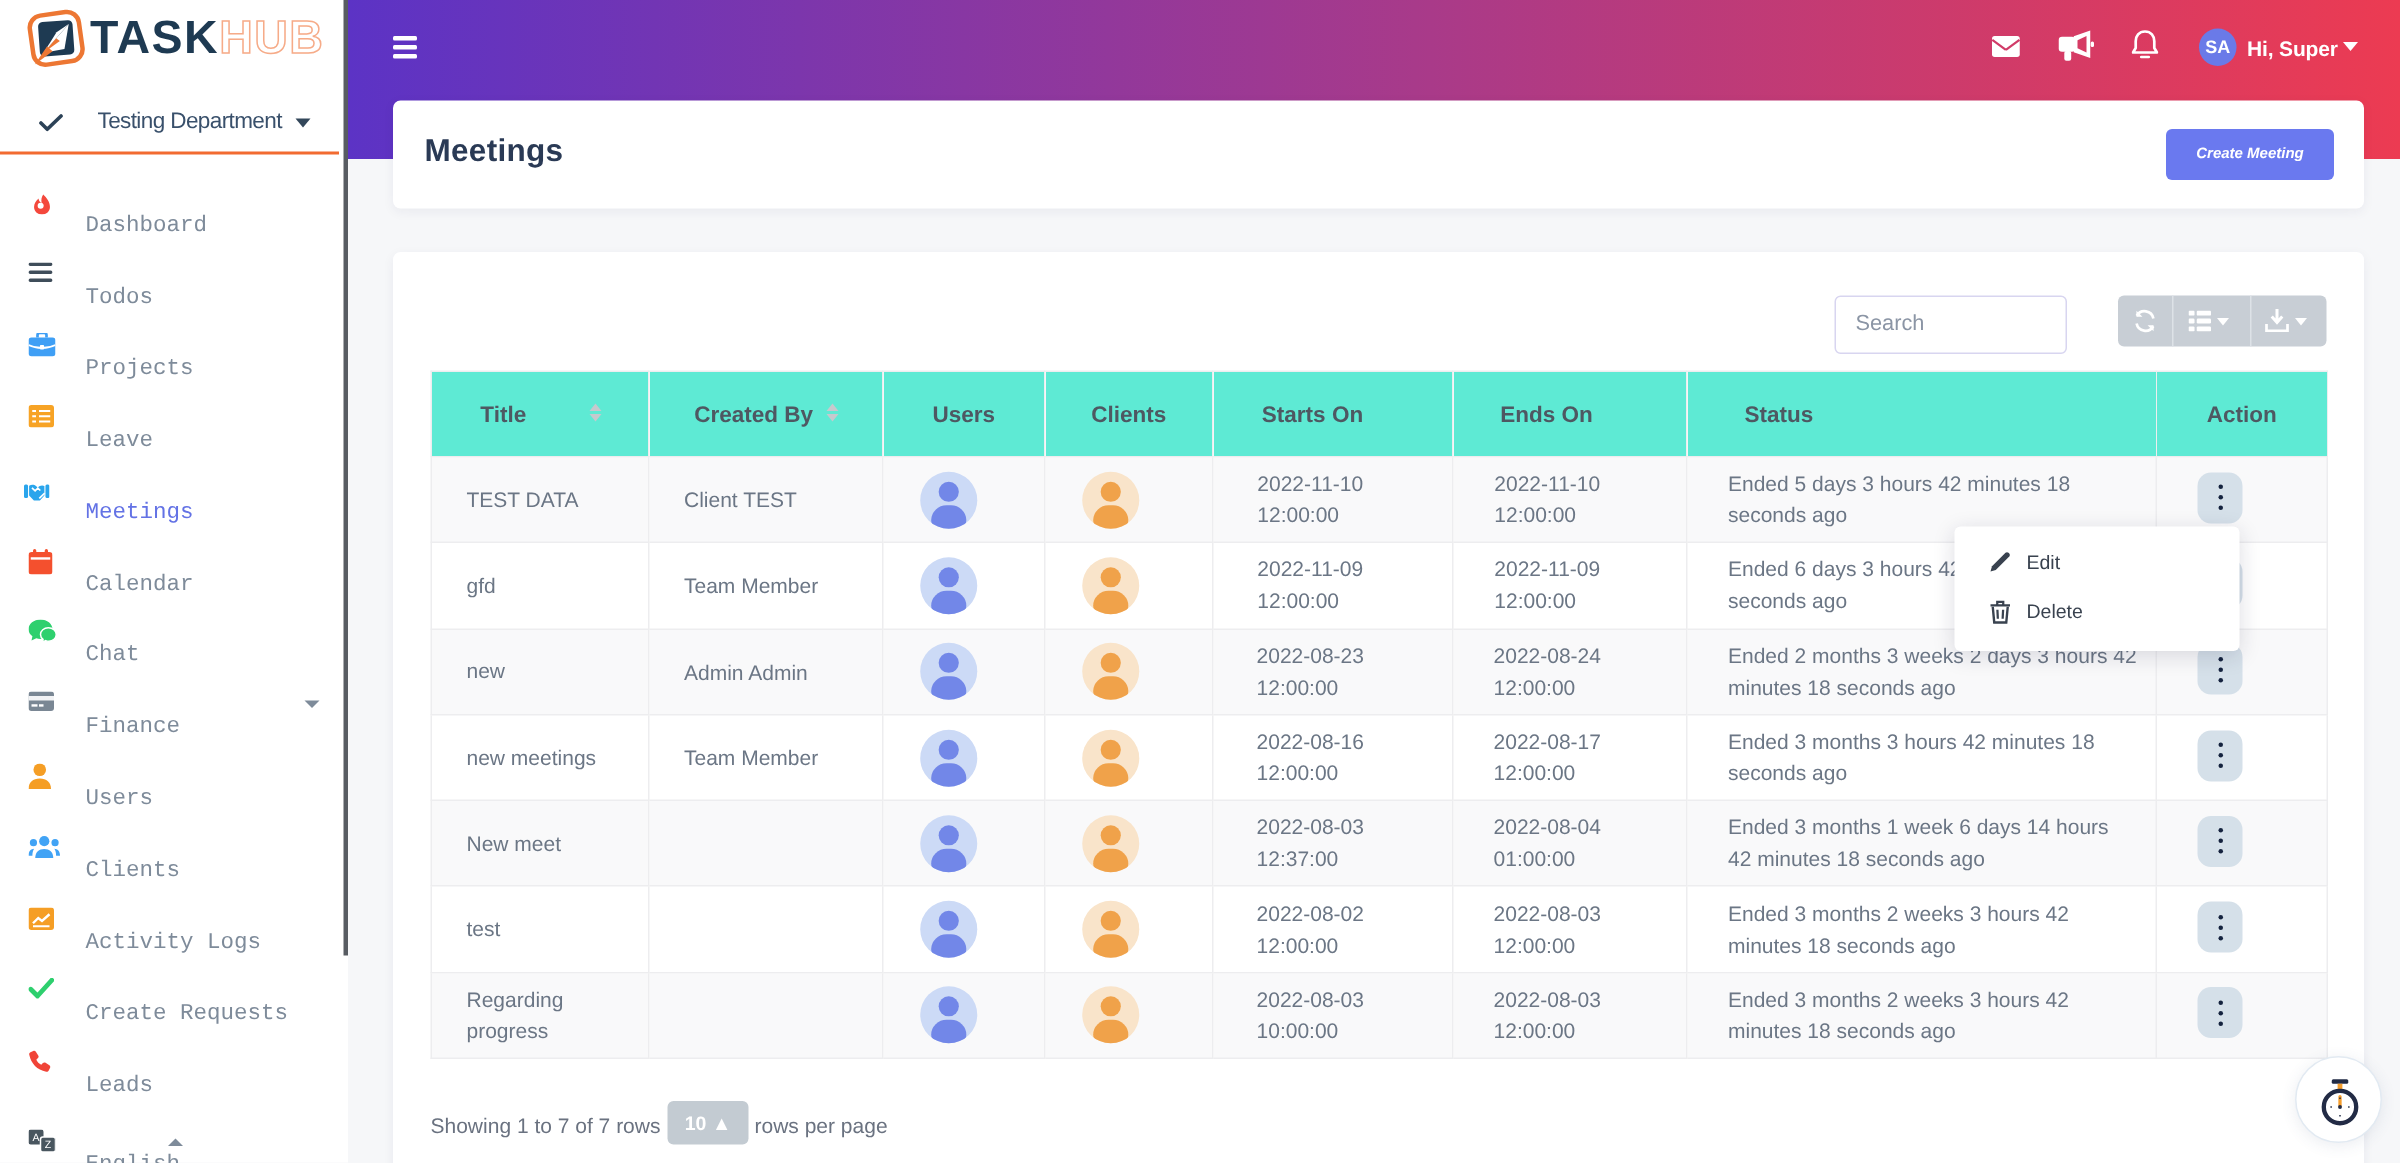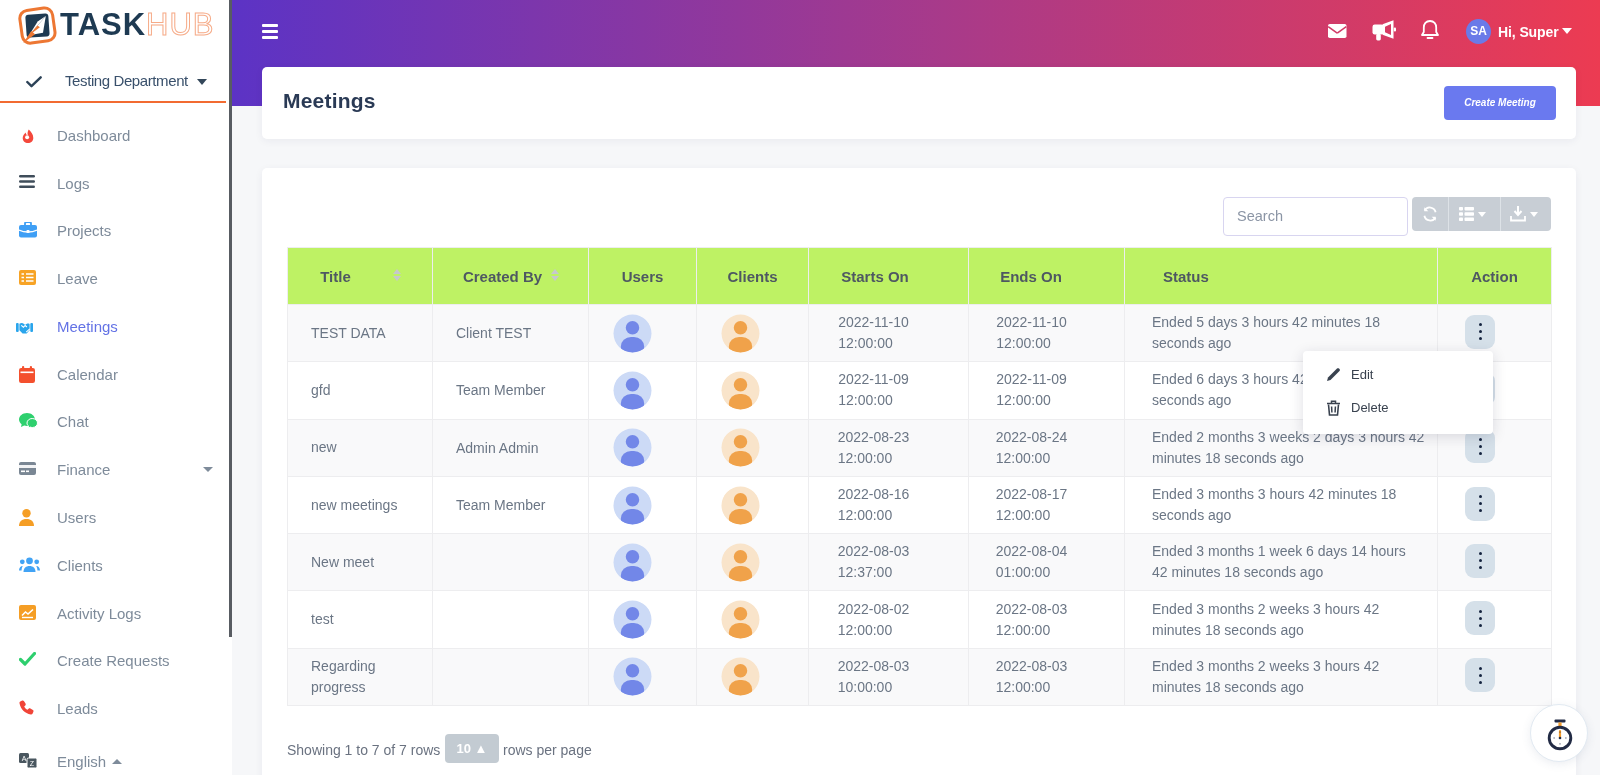--- a/index.html
+++ b/index.html
@@ -3,57 +3,57 @@
 <meta charset="utf-8">
 <style>
 * { margin:0; padding:0; box-sizing:border-box; }
 html,body { width:1600px; height:775px; overflow:hidden; font-family:"Liberation Sans", sans-serif; background:#f6f7f9; }
 
 
 #sidebar { position:absolute; left:0; top:0; width:232px; height:775px; background:#fff; z-index:5; }
 #sb-scroll { position:absolute; left:228.5px; top:0; width:3.5px; height:637px; background:#585c62; z-index:6; }
 #logo { position:absolute; left:18px; top:6px; }
 #logotext { position:absolute; left:60px; top:7px; font-size:31px; font-weight:bold; letter-spacing:1px; color:#1e3a52; }
-#logotext .hub { color:transparent; -webkit-text-stroke:1px #f6ab88; font-weight:normal; }
+#logotext .hub { color:transparent; -webkit-text-stroke:1px #f6ab88; font-weight:bold; }
 #dept { position:absolute; left:0; top:68px; width:226px; }
 #dept .chk { position:absolute; left:26px; top:8px; }
 #dept .txt { position:absolute; left:65px; top:4px; font-size:15px; font-weight:normal; color:#39506b; letter-spacing:-0.4px; }
 #dept .car { position:absolute; left:197px; top:11px; width:0; height:0; border-left:5.5px solid transparent; border-right:5.5px solid transparent; border-top:6px solid #33475a; }
 #orange-rule { position:absolute; left:0; top:101px; width:226px; height:2px; background:#f26b31; }
 .mi { position:absolute; left:0; width:229px; height:20px; }
 .mi .ic { position:absolute; left:19px; top:1px; width:18px; height:18px; }
-.mi .tx { position:absolute; left:57px; top:1px; font-size:15px; color:#7e8b9a; }
+.mi .tx { position:absolute; left:57px; top:16px; font-size:15px; color:#7e8b9a;font-family:Liberation Mono, monospace; }
 .mi .tx.active { color:#6372e5; }
 .mi .fincar { position:absolute; left:203px; top:7px; width:0; height:0; border-left:5px solid transparent; border-right:5px solid transparent; border-top:5.5px solid #7e8b9a; }
 .mi .upcar { position:absolute; left:112px; top:7px; width:0; height:0; border-left:5px solid transparent; border-right:5px solid transparent; border-bottom:5.5px solid #7e8b9a; }
 
 
 #navbar { position:absolute; left:232px; top:0; width:1368px; height:106px; background:linear-gradient(90deg,#5c33c5 0%,#a83a8a 52%,#ec3b52 100%); }
 .hbar { position:absolute; left:30px; width:16px; height:2.6px; background:#fff; border-radius:1px; }
 #nav-avatar { position:absolute; left:1234px; top:19px; width:25px; height:25px; border-radius:50%; background:#6a7ae8; color:#fff; font-size:12px; font-weight:bold; text-align:center; line-height:25px; }
 #nav-hi { position:absolute; left:1266px; top:24px; color:#fff; font-size:14px; font-weight:bold; letter-spacing:-0.1px; }
 #nav-caret { position:absolute; left:1330px; top:28px; width:0; height:0; border-left:5.5px solid transparent; border-right:5.5px solid transparent; border-top:6px solid #fff; }
 
 
 #content { position:absolute; left:232px; top:106px; width:1368px; height:669px; background:#f6f7f9; }
 #headcard { position:absolute; left:262px; top:67px; width:1314px; height:72px; background:#fff; border-radius:5px; box-shadow:0 2px 8px rgba(40,40,90,0.06); z-index:3; }
 #headcard, #maincard { z-index:3; }
 #headcard h1 { position:absolute; left:21px; top:22px; font-size:21px; color:#2a3a55; letter-spacing:0.2px; }
 #btn-create { position:absolute; left:1182px; top:19px; width:112px; height:34px; background:#6a79ef; border-radius:4px; color:#fff; font-size:10px; font-weight:bold; font-style:italic; text-align:center; line-height:34px; }
 #maincard { position:absolute; left:262px; top:168px; width:1314px; height:640px; background:#fff; border-radius:5px; box-shadow:0 2px 8px rgba(40,40,90,0.06); }
-#search { position:absolute; left:961px; top:29px; width:185px; height:39px; border:1px solid #d8d5f0; border-radius:4px; background:#fff; }
+#search { position:absolute; left:961px; top:29px; width:155px; height:39px; border:1px solid #d8d5f0; border-radius:4px; background:#fff; }
 #search span { position:absolute; left:13px; top:10px; font-size:14.5px; color:#8b95a5; }
 #toolbar { position:absolute; left:1150px; top:29px; width:139px; height:34px; background:#c8ced5; border-radius:4px; }
 #toolbar .sep { position:absolute; top:0; width:1px; height:34px; background:#dde2e7; }
 
 
 #tblwrap { position:absolute; left:25px; top:79px; width:1264px; }
 table { border-collapse:collapse; table-layout:fixed; width:1264px; }
 th, td { font-size:14px; color:#6b7685; border:1px solid #ededef; overflow:hidden; }
-thead th { height:57px; background:#bef264; color:#4e5862; font-weight:bold; font-size:15px; }
+thead th { height:57px; background:#5eead4; color:#4e5862; font-weight:bold; font-size:15px; }
 td { height:57.3px; }
 tbody tr.odd td { background:#f9f9fa; }
 .cl { text-align:left; padding-left:23px; }
 .cc { text-align:center; }
 td.date { line-height:21px; padding-right:30px; } td.date em { display:inline-block; text-align:left; font-style:normal; }
 td.stat { padding-left:27px; line-height:21px; color:#6b7685; }
 th.stat-h { text-align:left; padding-left:38px; }
 .sort { position:absolute; top:21px; }
 .sort i { display:block; width:0; height:0; border-left:4.5px solid transparent; border-right:4.5px solid transparent; }
 .sort .u { border-bottom:5.5px solid #c6c9cd; margin-bottom:2px; }
@@ -429,21 +429,21 @@
         <span class="tx">Dashboard</span>
       </div>
       <div class="mi" style="top:173.5px">
         <span class="ic"><svg width="16" height="14" viewBox="0 0 16 14">
             <g fill="#3f4d5a">
               <rect x="0" y="0" width="16" height="2.4" rx="1.2"></rect>
               <rect x="0" y="5.3" width="16" height="2.4" rx="1.2"></rect>
               <rect x="0" y="10.6" width="16" height="2.4" rx="1.2"></rect>
             </g>
           </svg></span>
-        <span class="tx">Logs</span>
+        <span class="tx">Todos</span>
       </div>
       <div class="mi" style="top:221px">
         <span class="ic"><svg width="18" height="16" viewBox="0 0 18 16">
             <rect x="0" y="3" width="18" height="12.5" rx="2" fill="#3f9ff5"></rect>
             <path d="M6 3 L6 1.5 C6 0.7 6.7 0 7.5 0 L10.5 0 C11.3 0 12 0.7 12 1.5 L12 3" stroke="#3f9ff5" stroke-width="1.8" fill="none"></path>
             <path d="M0 8 C3 9.5 6 10 9 10 C12 10 15 9.5 18 8" stroke="#fff" stroke-width="1.3" fill="none"></path>
             <rect x="7.6" y="8" width="2.8" height="3" rx="0.6" fill="#fff"></rect>
           </svg></span>
         <span class="tx">Projects</span>
       </div>

